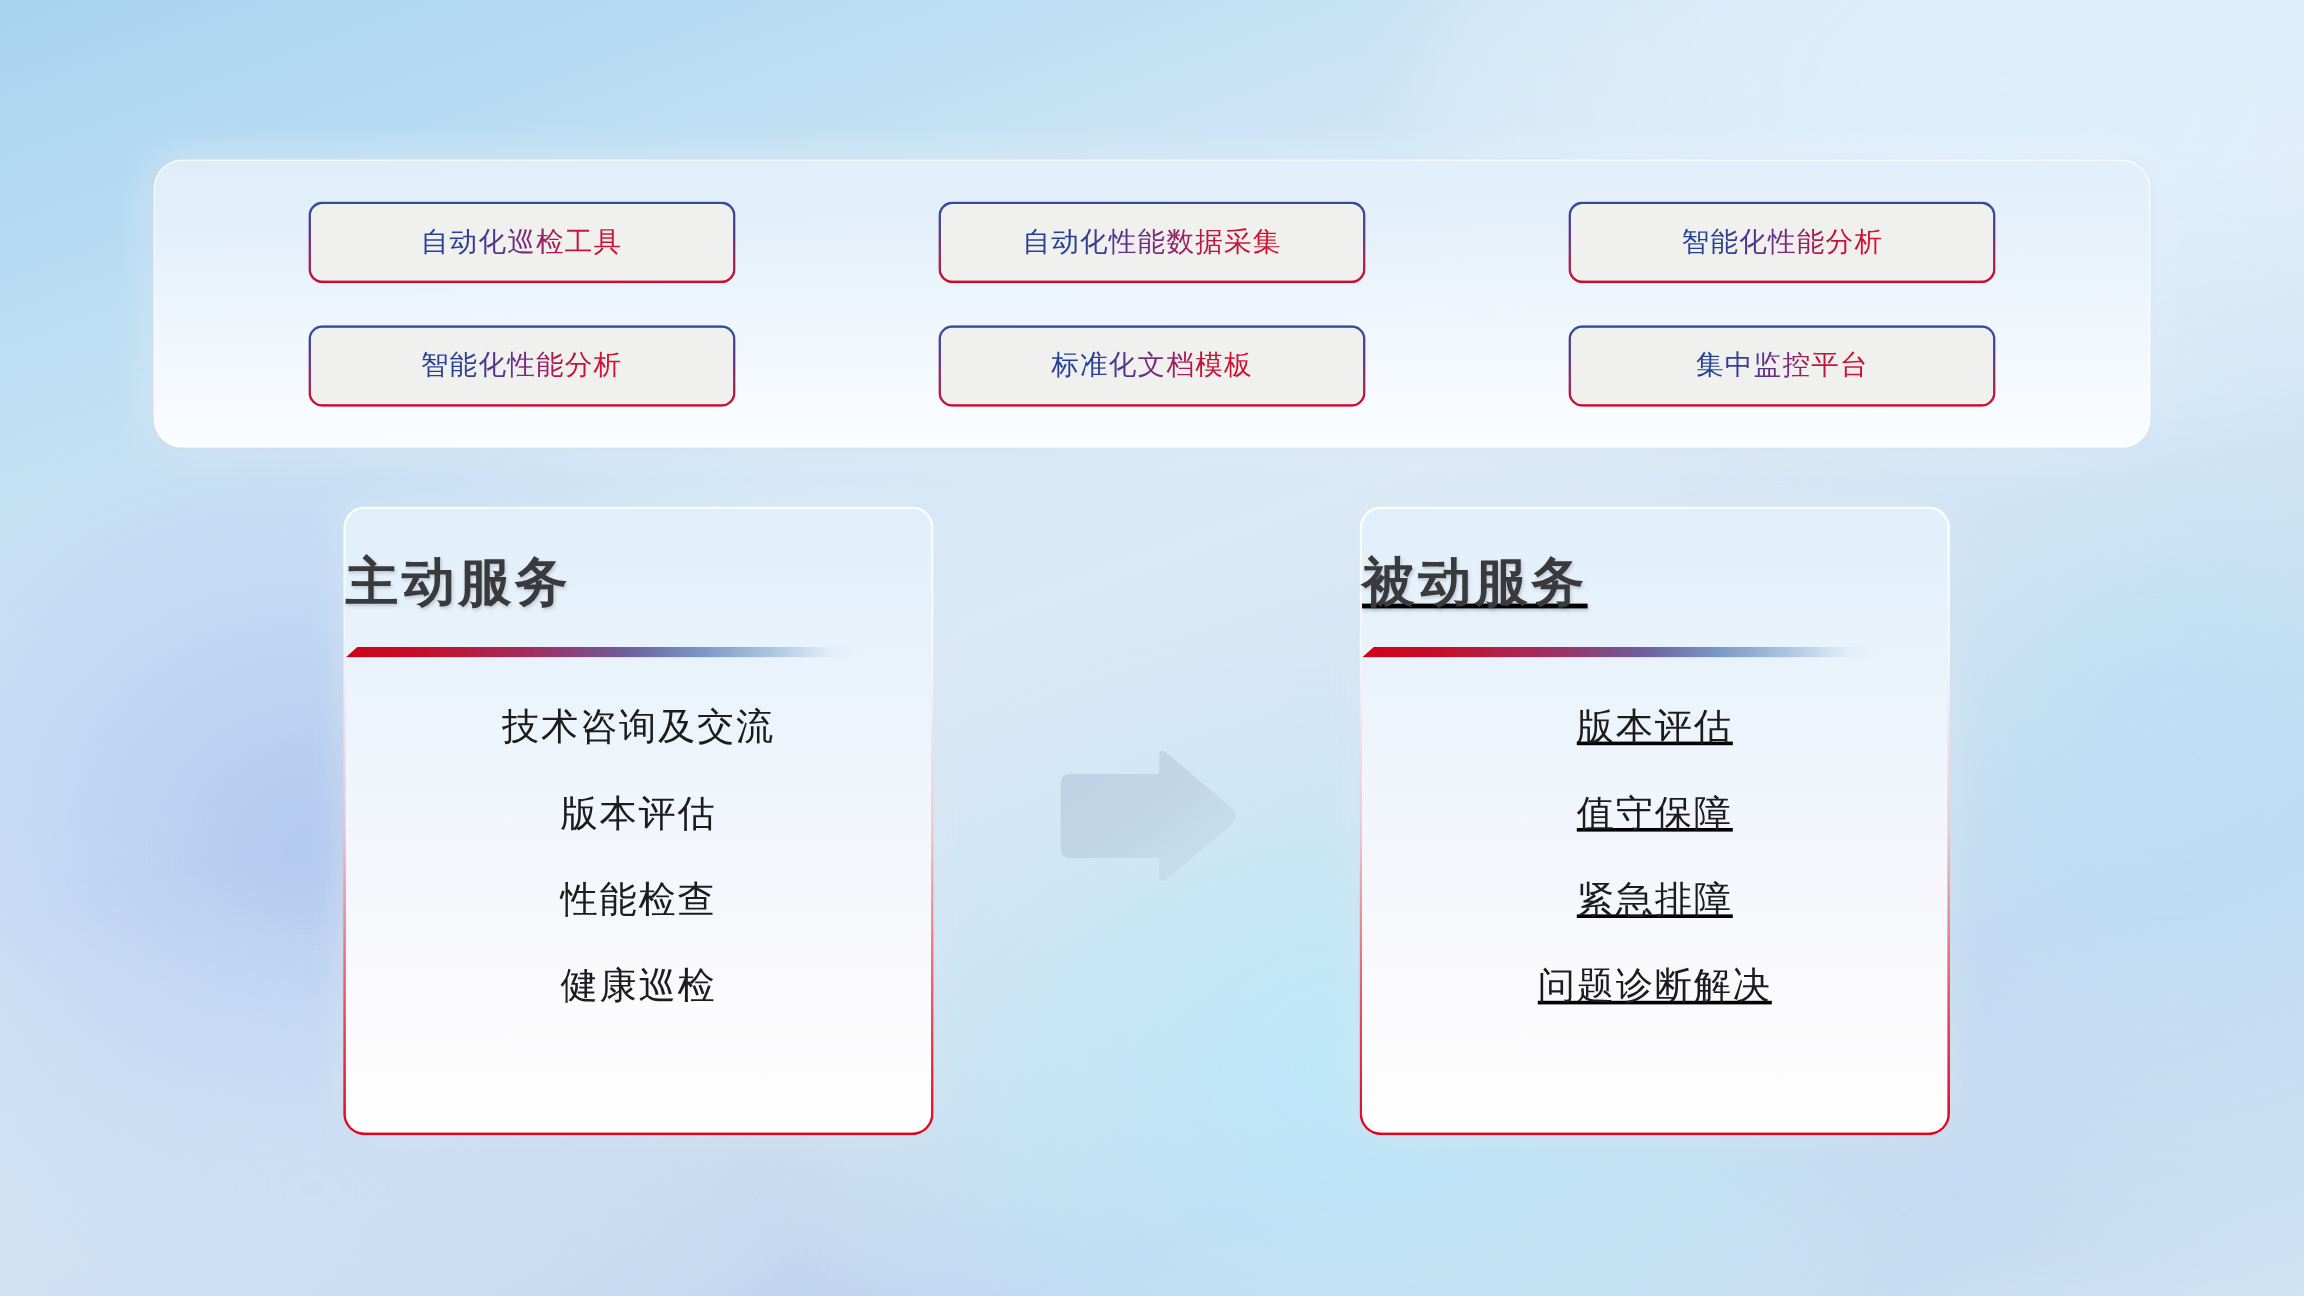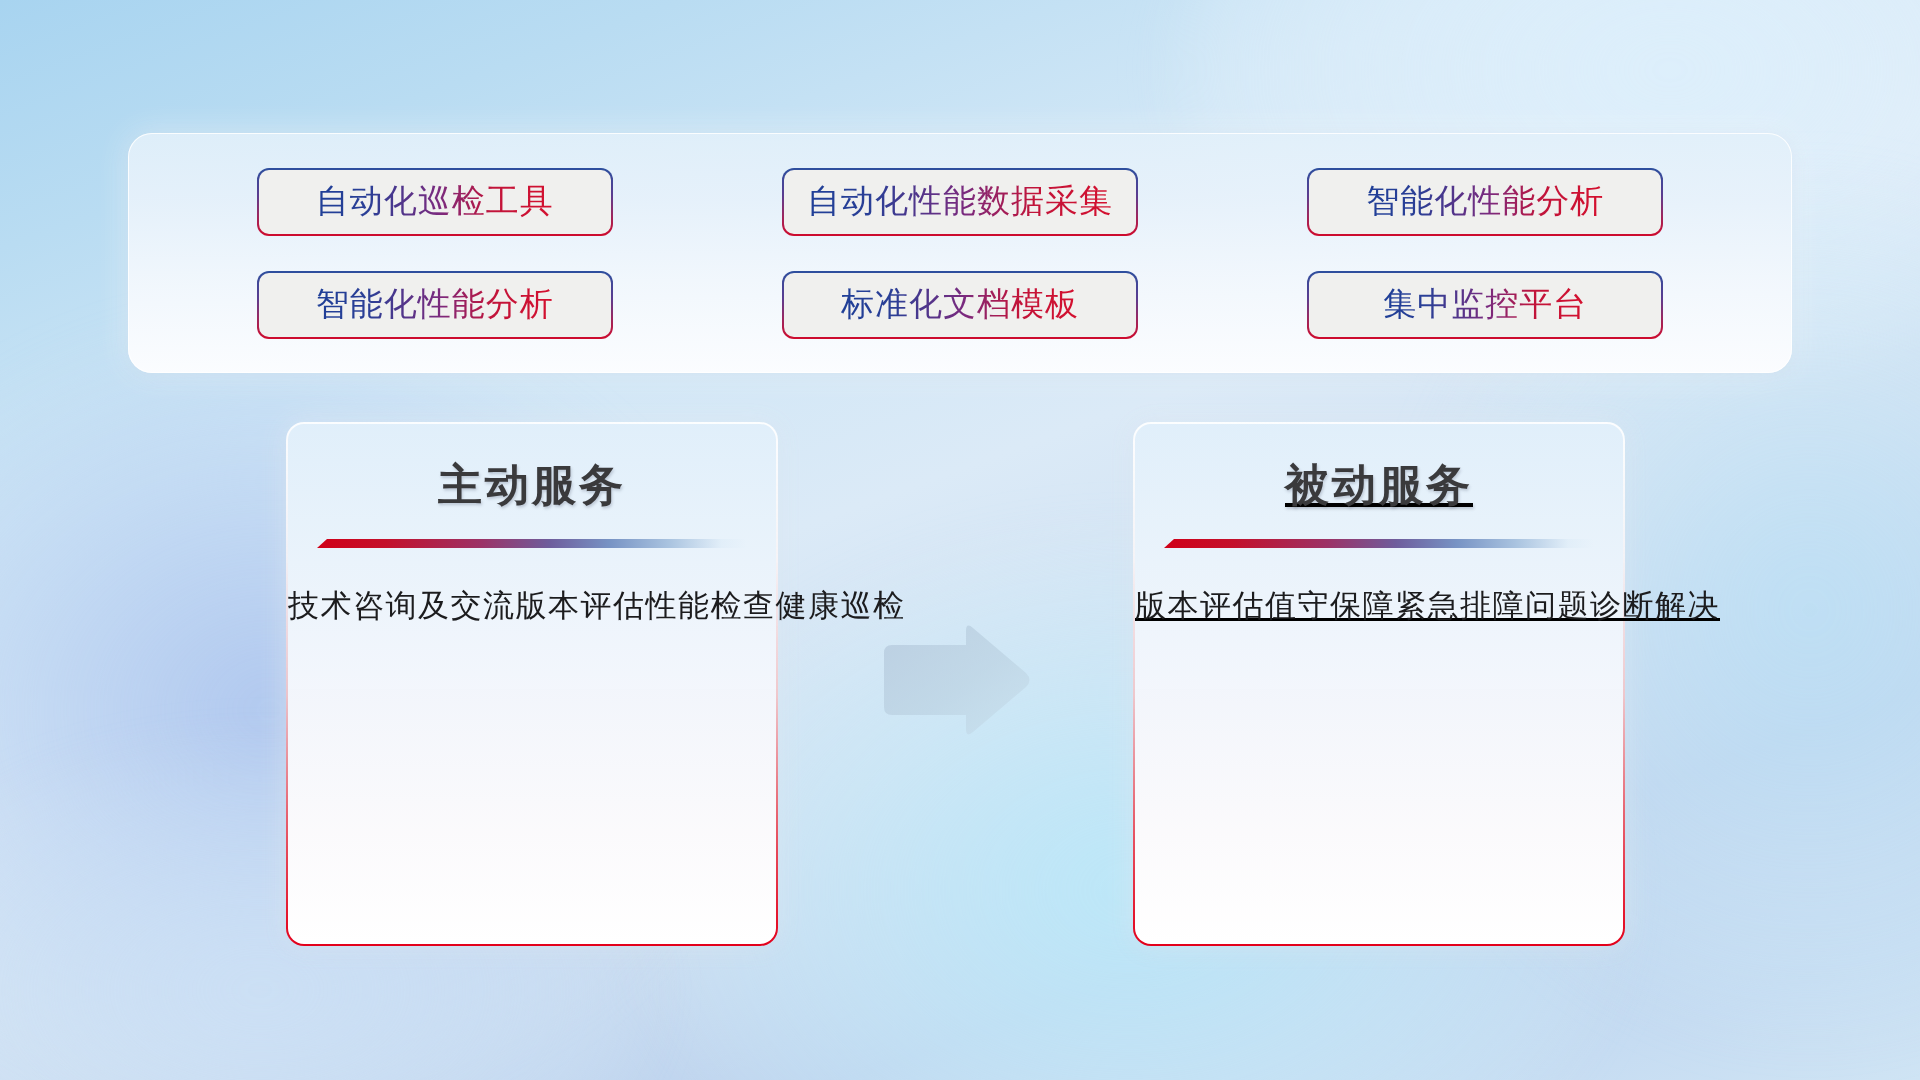--- a/index.html
+++ b/index.html
@@ -138,21 +138,21 @@
     background:
       linear-gradient(#f0f0ee, #f0f0ee) padding-box,
       linear-gradient(180deg, #2d4f9e 0%, #5a3c90 40%, #9b2760 70%, #cf0a2c 100%) border-box;
     border: 2px solid transparent;
     display: flex;
     align-items: center;
     justify-content: center;
     box-sizing: border-box;
   }
   .pill-label {
-    font-size: 33px;
+    font-size: 23px;
     letter-spacing: 1px;
     font-weight: 400;
     background: linear-gradient(90deg, #1f3f97 0%, #2b3f96 22%, #7b2a7e 52%, #c1143a 74%, #d5102e 100%);
     -webkit-background-clip: text;
     background-clip: text;
     color: transparent;
     -webkit-text-fill-color: transparent;
     white-space: nowrap;
   }
 
@@ -176,21 +176,21 @@
         rgba(255,255,255,0.92) 0%,
         rgba(250,245,246,0.85) 26%,
         rgba(242,196,200,0.9) 52%,
         rgba(233,96,108,0.95) 74%,
         #e3001b 100%) border-box;
     box-shadow:
       0 2px 22px rgba(120,160,205,0.16),
       0 0 28px rgba(255,255,255,0.5);
     display: flex;
     flex-direction: column;
-    align-items: center;
+    align-items: flex-start;
   }
   #card-proactive { left: 286px; }
   #card-reactive  { left: 1133px; text-decoration: underline; }
 
   .card-title {
     margin-top: 32px;
     font-size: 44px;
     font-weight: 700;
     color: #3a3a3c;
     letter-spacing: 3px;
@@ -210,20 +210,21 @@
       #aac4e0 82%,
       rgba(205,226,242,0.25) 94%,
       rgba(255,255,255,0) 100%);
     clip-path: polygon(10px 0, 100% 0, 100% 100%, 0 100%);
   }
 
   .card-list {
     margin-top: 22px;
     width: 100%;
     display: flex;
+    flex-direction: column;
     align-items: center;
     gap: 0;
   }
   .card-list-item {
     font-size: 31px;
     color: #1c1c1e;
     letter-spacing: 1.5px;
     line-height: 72px;
     white-space: nowrap;
   }

